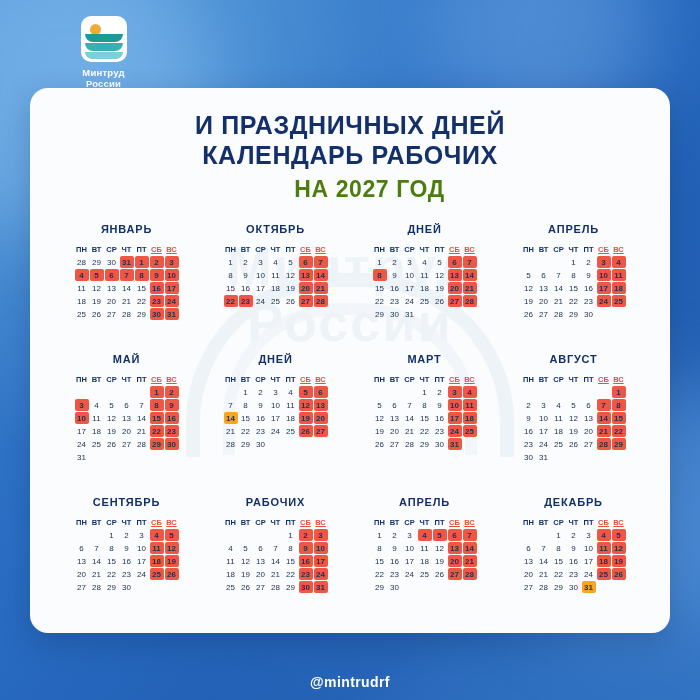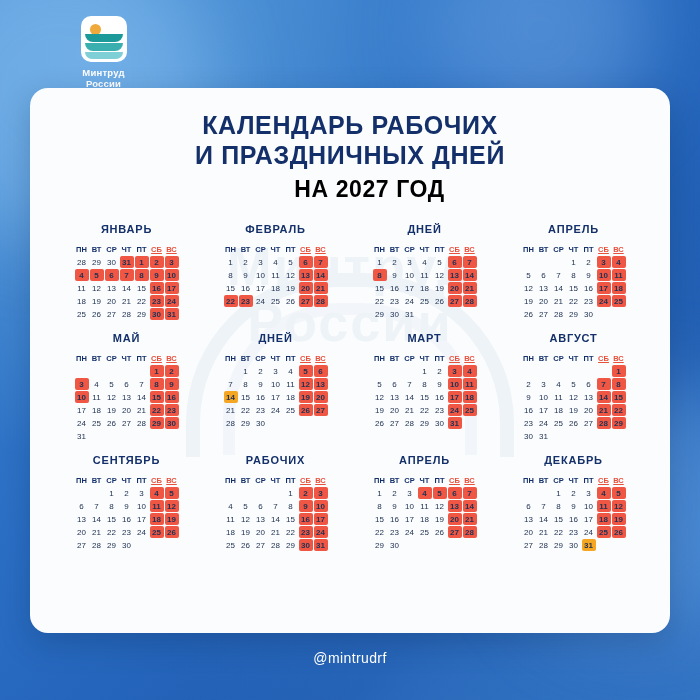--- a/index.html
+++ b/index.html
@@ -44,39 +44,39 @@
     border-radius:150px 150px 0 0;
   }
   .wm-arc2{
     position:absolute;left:50%;top:215px;transform:translateX(-50%);
     width:230px;height:140px;border:12px solid #f2f6fa;border-bottom:none;
     border-radius:115px 115px 0 0;
   }
 
   .head{position:relative;padding:22px 0 6px;text-align:center;}
   .t1{font-size:25px;font-weight:bold;color:#14306b;letter-spacing:.6px;line-height:30px;}
-  .t2{font-size:23px;font-weight:bold;color:#000000;letter-spacing:.6px;margin-top:6px;padding-left:39px;}
-
-  .grid{position:relative;padding:14px 22px 0;display:grid;grid-template-columns:repeat(4,1fr);row-gap:3px;}
+  .t2{font-size:23px;font-weight:bold;color:#4d7c0f;letter-spacing:.6px;margin-top:6px;padding-left:39px;}
+
+  .grid{position:relative;padding:14px 22px 0;display:grid;grid-template-columns:repeat(4,1fr);row-gap:24px;}
   .month{text-align:center;}
   .mname{font-size:11px;font-weight:bold;color:#14306b;letter-spacing:.8px;margin-bottom:6px;}
   table.cal{border-collapse:separate;border-spacing:1px;margin:8px auto;}
   table.cal th{
     font-size:7.5px;font-weight:bold;color:#14306b;width:14px;height:11px;padding:0;text-align:center;
   }
   table.cal th.we{color:#e8503c;text-decoration:underline;}
   table.cal td{
     font-size:8px;color:#203354;width:14px;height:12px;padding:0;text-align:center;
     border-radius:2px;
   }
   td.hol{background:#ef5644;color:#fff;font-weight:bold;}
   td.short{background:#f5a623;color:#fff;font-weight:bold;}
   td.out{color:#b9c4d2;}
   td.empty{color:transparent;}
-  .footer{position:absolute;left:0;right:0;bottom:34px;text-align:center;color:#fff;font-size:14px;font-weight:normal;letter-spacing:.4px;}
+  .footer{position:absolute;left:0;right:0;bottom:10px;text-align:center;color:#fff;font-size:14px;font-weight:bold;letter-spacing:.4px;}
 </style>
 </head>
 <body>
 
 <div class="glow g1"></div>
 <div class="glow g2"></div>
 <div class="glow g3"></div>
 
 <div class="logo">
   <div class="logo-mark">
@@ -93,22 +93,22 @@
 
 <div class="card">
   <div class="wm-arc"></div>
   <div class="wm-arc2"></div>
   <div class="wm">
     <div>Минтруд</div>
     <div>России</div>
   </div>
 
   <div class="head">
+    <div class="t1">И ПРАЗДНИЧНЫХ ДНЕЙ</div>
     <div class="t1">КАЛЕНДАРЬ РАБОЧИХ</div>
-    <div class="t1">И ПРАЗДНИЧНЫХ ДНЕЙ</div>
     <div class="t2">НА 2027 ГОД</div>
   </div>
 
   <div class="grid" id="months-grid">
       <div class="month">
         <div class="mname">ЯНВАРЬ</div>
         <table class="cal">
           <thead>
             <tr>
               <th>ПН</th>
@@ -163,21 +163,21 @@
               <td class="">27</td>
               <td class="">28</td>
               <td class="">29</td>
               <td class="hol">30</td>
               <td class="hol">31</td>
             </tr>
           </tbody>
         </table>
       </div>
       <div class="month">
-        <div class="mname">ФЕВРАЛЬ</div>
+        <div class="mname">ОКТЯБРЬ</div>
         <table class="cal">
           <thead>
             <tr>
               <th>ПН</th>
               <th>ВТ</th>
               <th>СР</th>
               <th>ЧТ</th>
               <th>ПТ</th>
               <th class="we">СБ</th>
               <th class="we">ВС</th>

